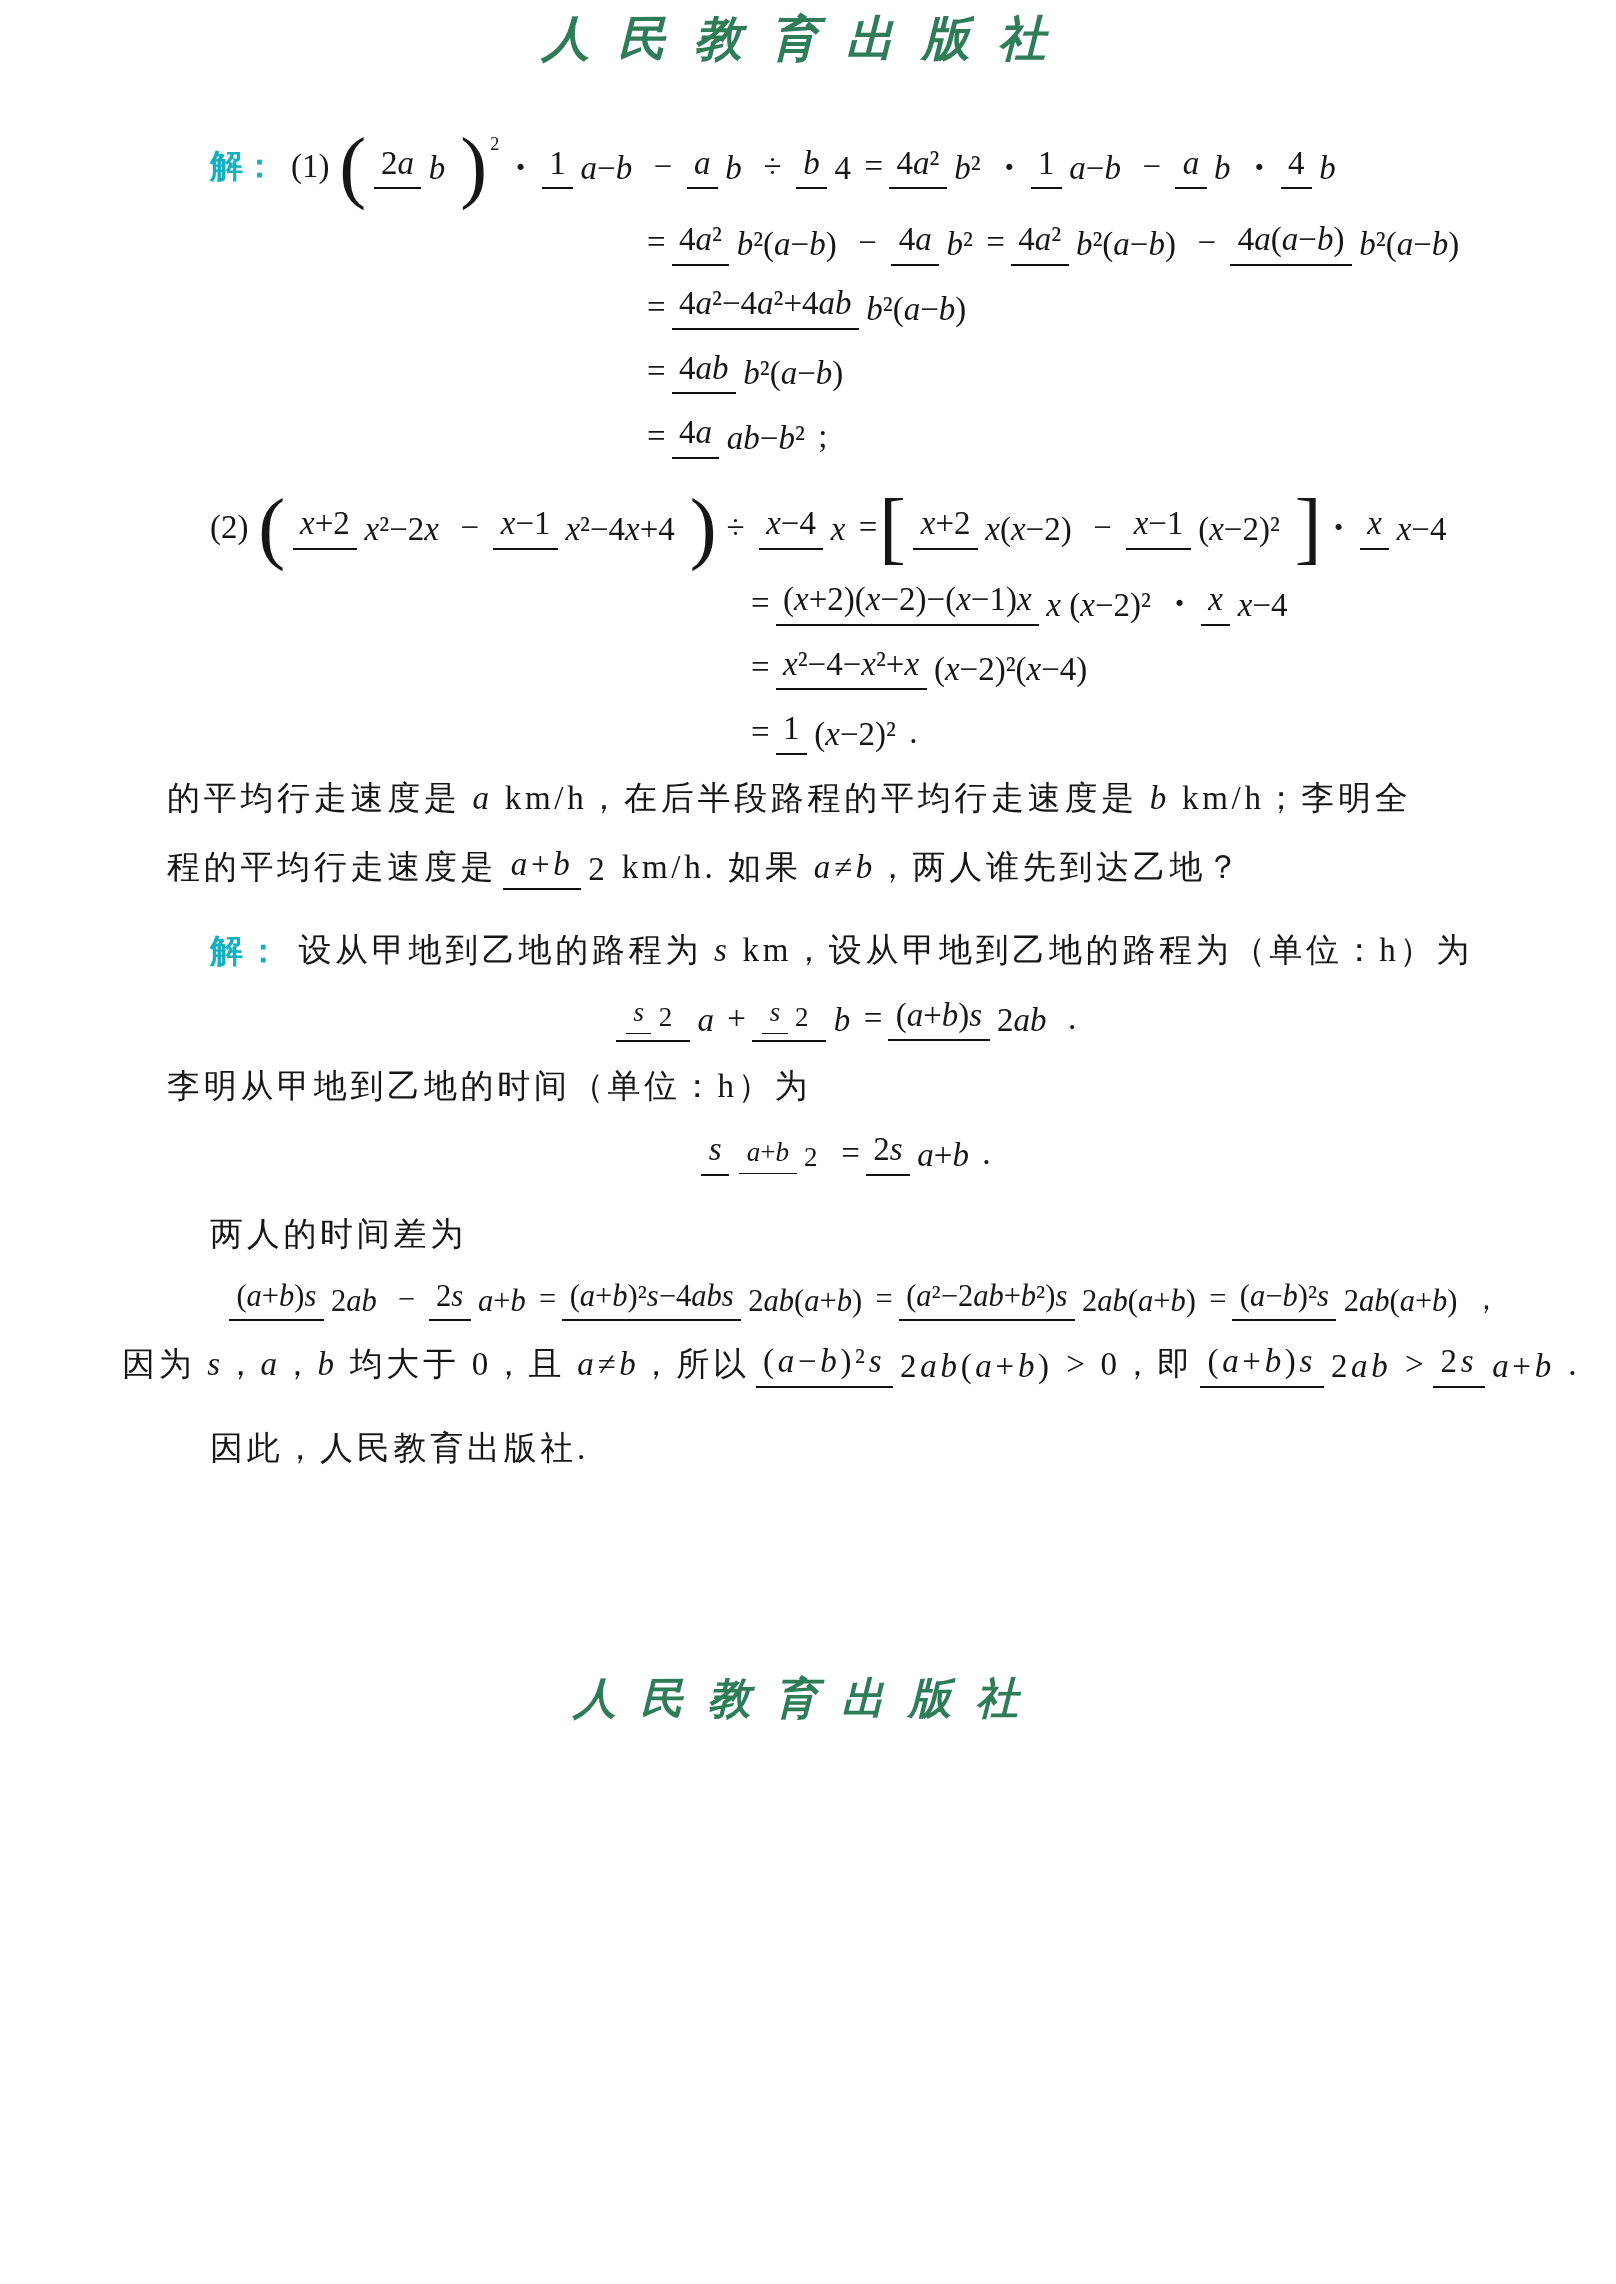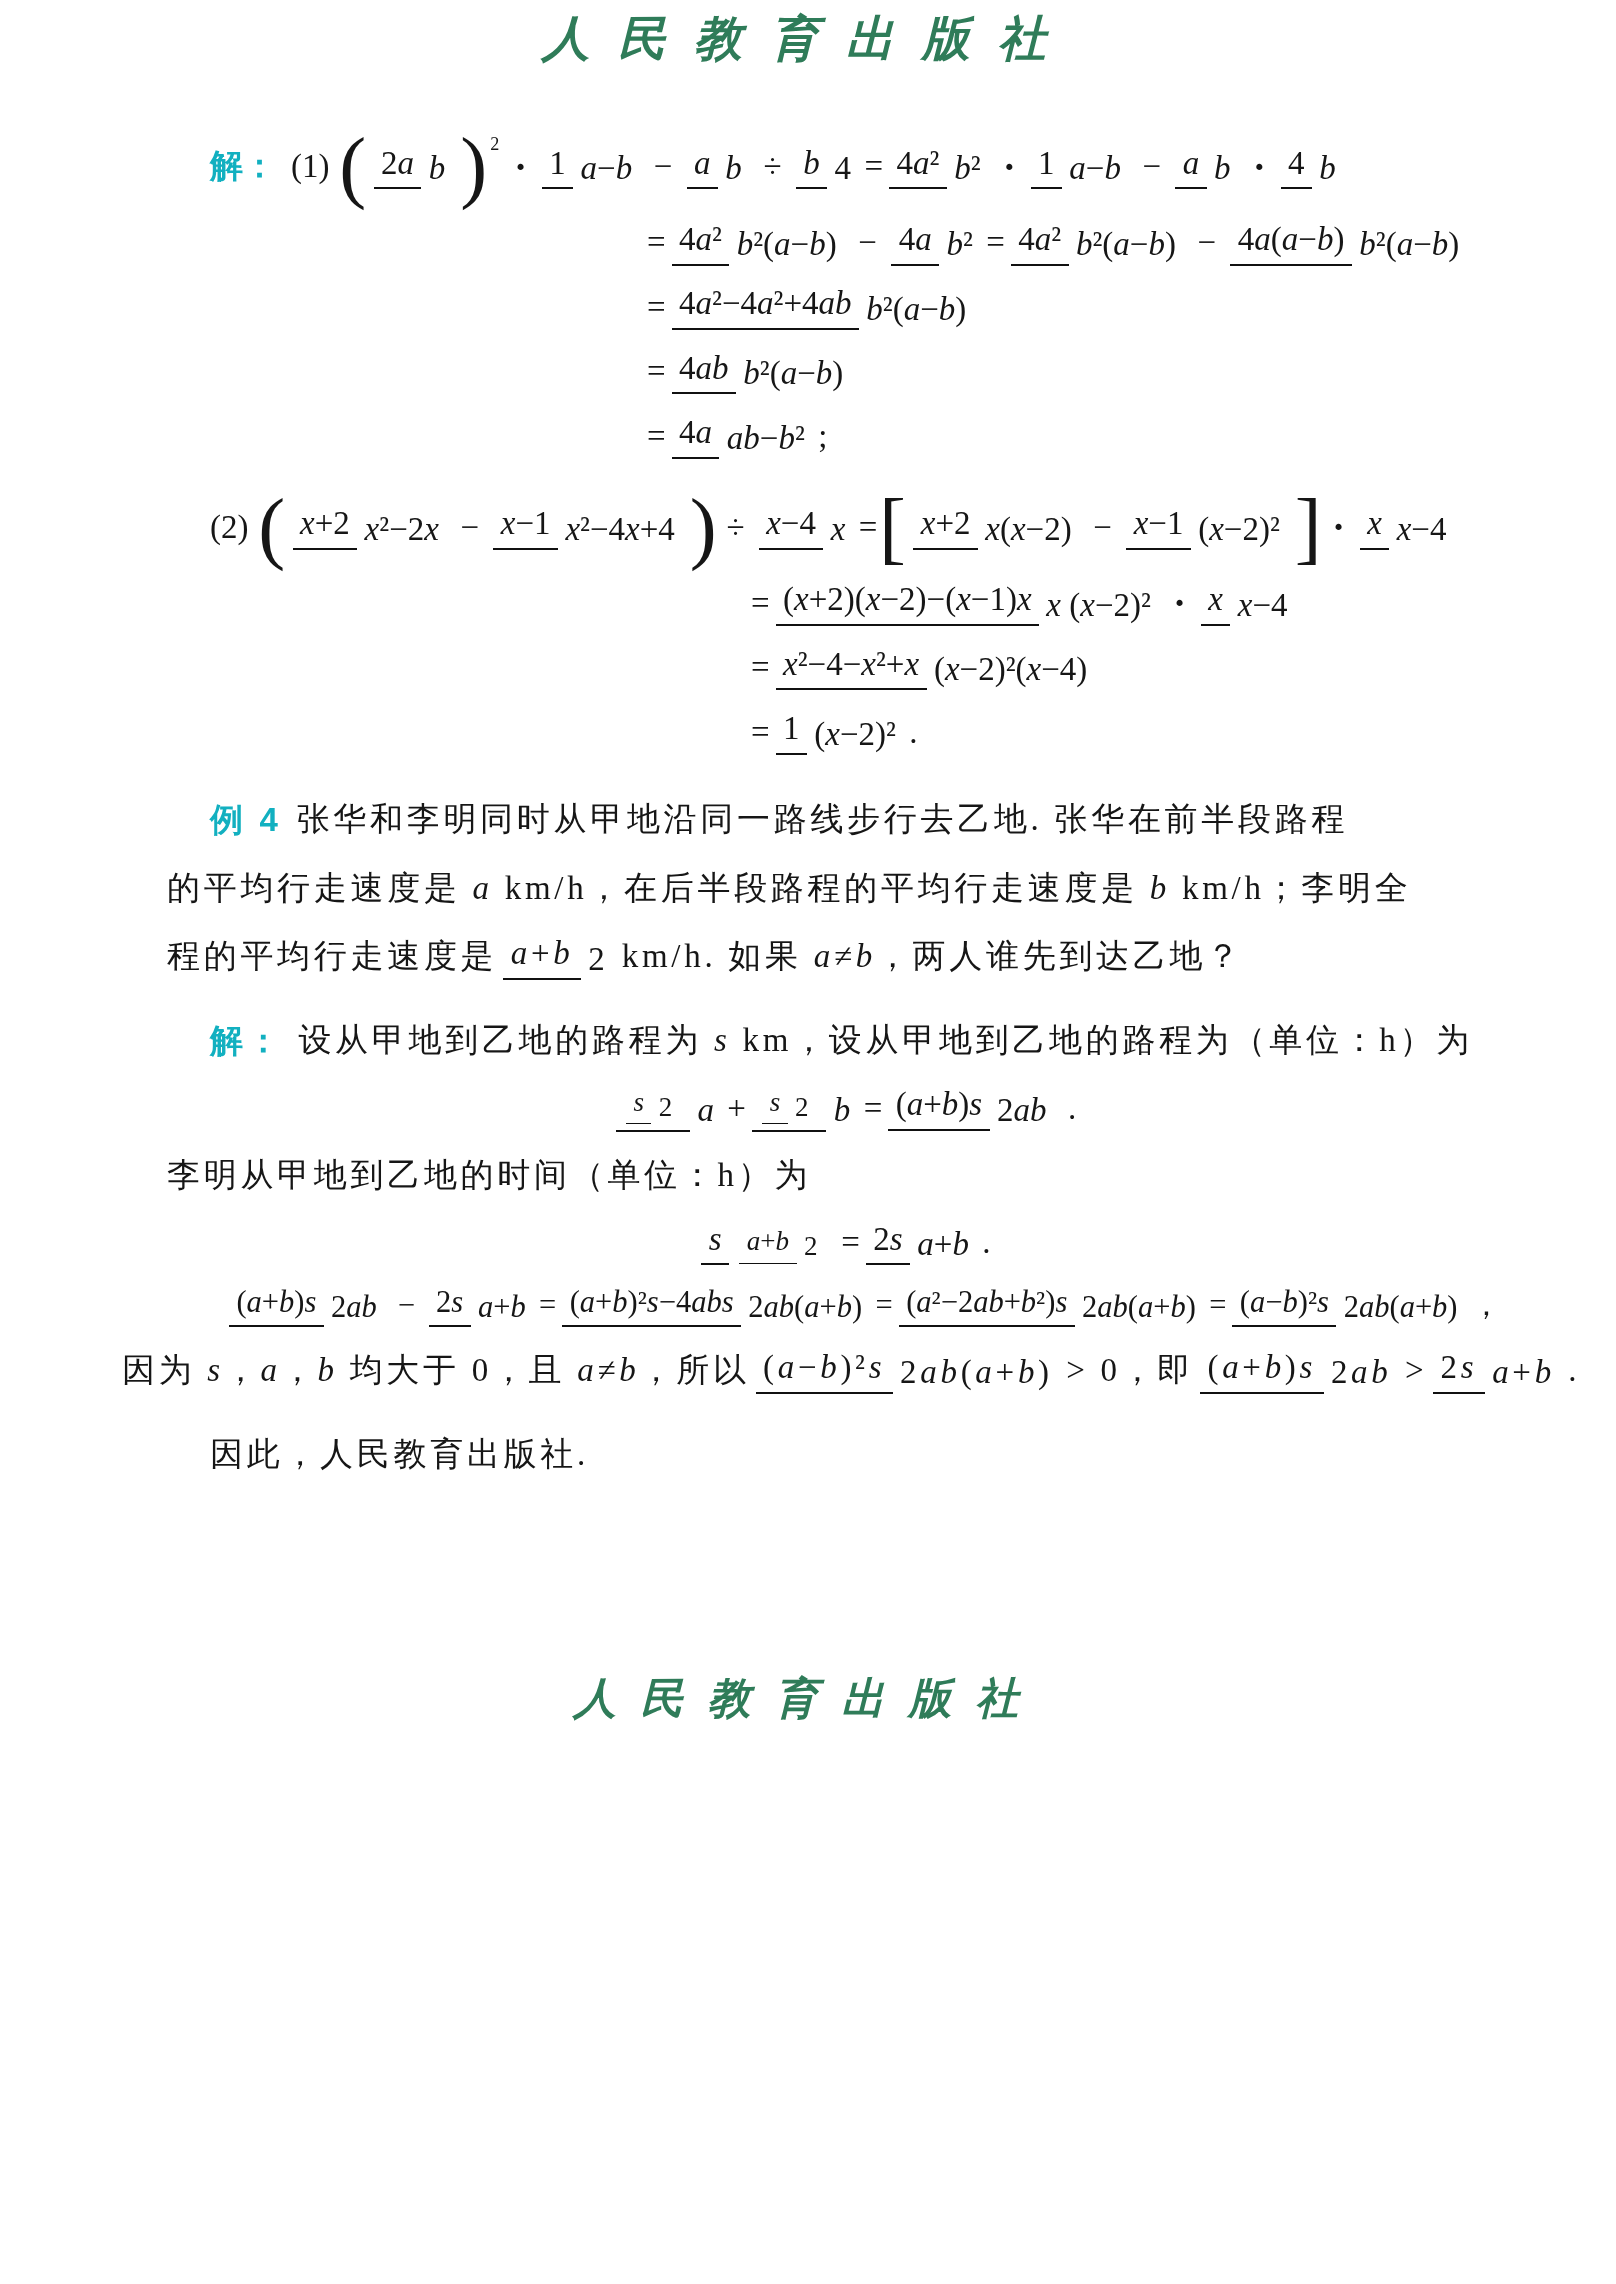--- a/index.html
+++ b/index.html
@@ -74,43 +74,42 @@
     <div class="mline cont2">
       <span class="formula"><span class="mseg"><span class="vrm">=</span></span><span class="frac"><span class="num"><span class="mseg"><span class="vrm">(</span><span class="vit">x</span><span class="vrm">+2)(</span><span class="vit">x</span><span class="vrm">−2)−(</span><span class="vit">x</span><span class="vrm">−1)</span><span class="vit">x</span></span></span><span class="den"><span class="mseg"><span class="vit">x</span><span class="vrm"> (</span><span class="vit">x</span><span class="vrm">−2)²</span></span></span></span><span class="mop">·</span><span class="frac"><span class="num"><span class="mseg"><span class="vit">x</span></span></span><span class="den"><span class="mseg"><span class="vit">x</span><span class="vrm">−4</span></span></span></span></span>
     </div>
     <div class="mline cont2">
       <span class="formula"><span class="mseg"><span class="vrm">=</span></span><span class="frac"><span class="num"><span class="mseg"><span class="vit">x</span><span class="vrm">²−4−</span><span class="vit">x</span><span class="vrm">²+</span><span class="vit">x</span></span></span><span class="den"><span class="mseg"><span class="vrm">(</span><span class="vit">x</span><span class="vrm">−2)²(</span><span class="vit">x</span><span class="vrm">−4)</span></span></span></span></span>
     </div>
     <div class="mline cont2">
       <span class="formula"><span class="mseg"><span class="vrm">=</span></span><span class="frac"><span class="num"><span class="mseg"><span class="vrm">1</span></span></span><span class="den"><span class="mseg"><span class="vrm">(</span><span class="vit">x</span><span class="vrm">−2)²</span></span></span></span><span class="mseg"><span class="vrm">.</span></span></span>
     </div>
 
-    <div class="mline indent cjk gap-xl">
-      <span class="slabel">例 4</span>
-      <span class="formula"><span class="mseg"><span class="vrm">张华和李明同时从甲地沿同一路线步行去乙地. 张华在前半段路程</span></span></span>
-    </div>
     <div class="mline cjk">
       <span class="formula"><span class="mseg"><span class="vrm">的平均行走速度是 </span><span class="vit">a</span><span class="vrm"> km/h，在后半段路程的平均行走速度是 </span><span class="vit">b</span><span class="vrm"> km/h；李明全</span></span></span>
     </div>
     <div class="mline cjk">
       <span class="formula"><span class="mseg"><span class="vrm">程的平均行走速度是</span></span><span class="frac"><span class="num"><span class="mseg"><span class="vit">a</span><span class="vrm">+</span><span class="vit">b</span></span></span><span class="den"><span class="mseg"><span class="vrm">2</span></span></span></span><span class="mseg"><span class="vrm">km/h. 如果 </span><span class="vit">a</span><span class="vrm">≠</span><span class="vit">b</span><span class="vrm">，两人谁先到达乙地？</span></span></span>
     </div>
 
     <div class="mline indent cjk gap-lg">
       <span class="slabel">解：</span>
       <span class="formula"><span class="mseg"><span class="vrm">设从甲地到乙地的路程为 </span><span class="vit">s</span><span class="vrm"> km，设从甲地到乙地的路程为（单位：h）为</span></span></span>
     </div>
     <div class="mline center">
       <span class="formula"><span class="frac"><span class="num"><span class="frac"><span class="num"><span class="mseg"><span class="vit">s</span></span></span><span class="den"><span class="mseg"><span class="vrm">2</span></span></span></span></span><span class="den"><span class="mseg"><span class="vit">a</span></span></span></span><span class="mseg"><span class="vrm">+</span></span><span class="frac"><span class="num"><span class="frac"><span class="num"><span class="mseg"><span class="vit">s</span></span></span><span class="den"><span class="mseg"><span class="vrm">2</span></span></span></span></span><span class="den"><span class="mseg"><span class="vit">b</span></span></span></span><span class="mseg"><span class="vrm">=</span></span><span class="frac"><span class="num"><span class="mseg"><span class="vrm">(</span><span class="vit">a</span><span class="vrm">+</span><span class="vit">b</span><span class="vrm">)</span><span class="vit">s</span></span></span><span class="den"><span class="mseg"><span class="vrm">2</span><span class="vit">ab</span></span></span></span><span class="mseg"><span class="vrm"> .</span></span></span>
     </div>
     <div class="mline cjk">
       <span class="formula"><span class="mseg"><span class="vrm">李明从甲地到乙地的时间（单位：h）为</span></span></span>
     </div>
     <div class="mline center">
       <span class="formula"><span class="frac"><span class="num"><span class="mseg"><span class="vit">s</span></span></span><span class="den"><span class="frac"><span class="num"><span class="mseg"><span class="vit">a</span><span class="vrm">+</span><span class="vit">b</span></span></span><span class="den"><span class="mseg"><span class="vrm">2</span></span></span></span></span></span><span class="mseg"><span class="vrm">=</span></span><span class="frac"><span class="num"><span class="mseg"><span class="vrm">2</span><span class="vit">s</span></span></span><span class="den"><span class="mseg"><span class="vit">a</span><span class="vrm">+</span><span class="vit">b</span></span></span></span><span class="mseg"><span class="vrm">.</span></span></span>
+    </div>
+    <div class="mline indent cjk gap-lg">
+      <span class="formula"><span class="mseg"><span class="vrm">两人的时间差为</span></span></span>
     </div>
     <div class="mline eqdiff">
       <span class="formula"><span class="frac"><span class="num"><span class="mseg"><span class="vrm">(</span><span class="vit">a</span><span class="vrm">+</span><span class="vit">b</span><span class="vrm">)</span><span class="vit">s</span></span></span><span class="den"><span class="mseg"><span class="vrm">2</span><span class="vit">ab</span></span></span></span><span class="mseg"><span class="vrm"> − </span></span><span class="frac"><span class="num"><span class="mseg"><span class="vrm">2</span><span class="vit">s</span></span></span><span class="den"><span class="mseg"><span class="vit">a</span><span class="vrm">+</span><span class="vit">b</span></span></span></span><span class="mseg"><span class="vrm">=</span></span><span class="frac"><span class="num"><span class="mseg"><span class="vrm">(</span><span class="vit">a</span><span class="vrm">+</span><span class="vit">b</span><span class="vrm">)²</span><span class="vit">s</span><span class="vrm">−4</span><span class="vit">abs</span></span></span><span class="den"><span class="mseg"><span class="vrm">2</span><span class="vit">ab</span><span class="vrm">(</span><span class="vit">a</span><span class="vrm">+</span><span class="vit">b</span><span class="vrm">)</span></span></span></span><span class="mseg"><span class="vrm">=</span></span><span class="frac"><span class="num"><span class="mseg"><span class="vrm">(</span><span class="vit">a</span><span class="vrm">²−2</span><span class="vit">ab</span><span class="vrm">+</span><span class="vit">b</span><span class="vrm">²)</span><span class="vit">s</span></span></span><span class="den"><span class="mseg"><span class="vrm">2</span><span class="vit">ab</span><span class="vrm">(</span><span class="vit">a</span><span class="vrm">+</span><span class="vit">b</span><span class="vrm">)</span></span></span></span><span class="mseg"><span class="vrm">=</span></span><span class="frac"><span class="num"><span class="mseg"><span class="vrm">(</span><span class="vit">a</span><span class="vrm">−</span><span class="vit">b</span><span class="vrm">)²</span><span class="vit">s</span></span></span><span class="den"><span class="mseg"><span class="vrm">2</span><span class="vit">ab</span><span class="vrm">(</span><span class="vit">a</span><span class="vrm">+</span><span class="vit">b</span><span class="vrm">)</span></span></span></span><span class="mseg"><span class="vrm">，</span></span></span>
     </div>
     <div class="mline because cjk">
       <span class="formula"><span class="mseg"><span class="vrm">因为 </span><span class="vit">s</span><span class="vrm">，</span><span class="vit">a</span><span class="vrm">，</span><span class="vit">b</span><span class="vrm"> 均大于 0，且 </span><span class="vit">a</span><span class="vrm">≠</span><span class="vit">b</span><span class="vrm">，所以</span></span><span class="frac"><span class="num"><span class="mseg"><span class="vrm">(</span><span class="vit">a</span><span class="vrm">−</span><span class="vit">b</span><span class="vrm">)²</span><span class="vit">s</span></span></span><span class="den"><span class="mseg"><span class="vrm">2</span><span class="vit">ab</span><span class="vrm">(</span><span class="vit">a</span><span class="vrm">+</span><span class="vit">b</span><span class="vrm">)</span></span></span></span><span class="mseg"><span class="vrm">&gt; 0，即</span></span><span class="frac"><span class="num"><span class="mseg"><span class="vrm">(</span><span class="vit">a</span><span class="vrm">+</span><span class="vit">b</span><span class="vrm">)</span><span class="vit">s</span></span></span><span class="den"><span class="mseg"><span class="vrm">2</span><span class="vit">ab</span></span></span></span><span class="mseg"><span class="vrm">&gt;</span></span><span class="frac"><span class="num"><span class="mseg"><span class="vrm">2</span><span class="vit">s</span></span></span><span class="den"><span class="mseg"><span class="vit">a</span><span class="vrm">+</span><span class="vit">b</span></span></span></span><span class="mseg"><span class="vrm">.</span></span></span>
     </div>
     <div class="mline indent cjk gap-lg">
       <span class="formula"><span class="mseg"><span class="vrm">因此，人民教育出版社.</span></span></span>
     </div>

